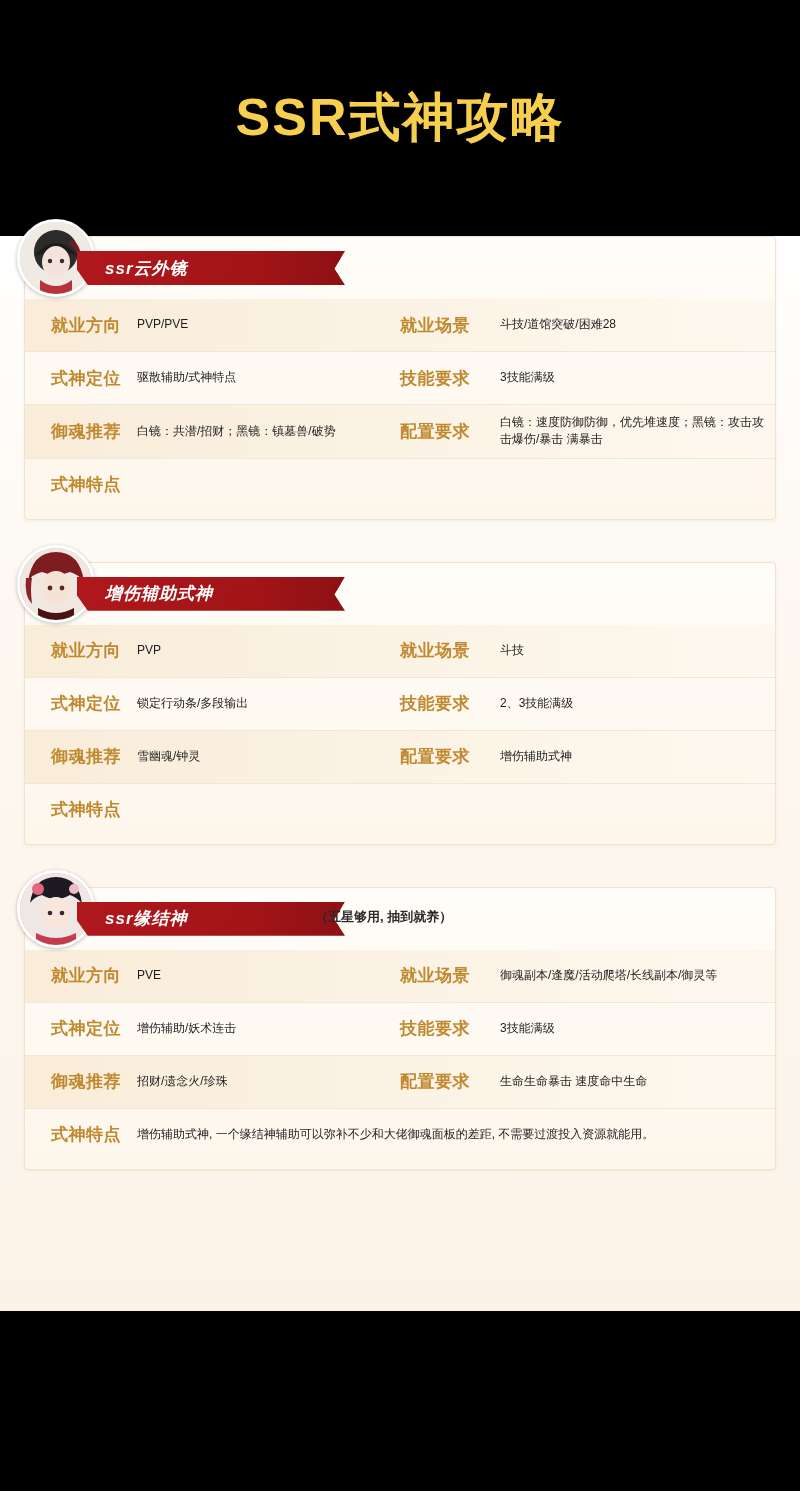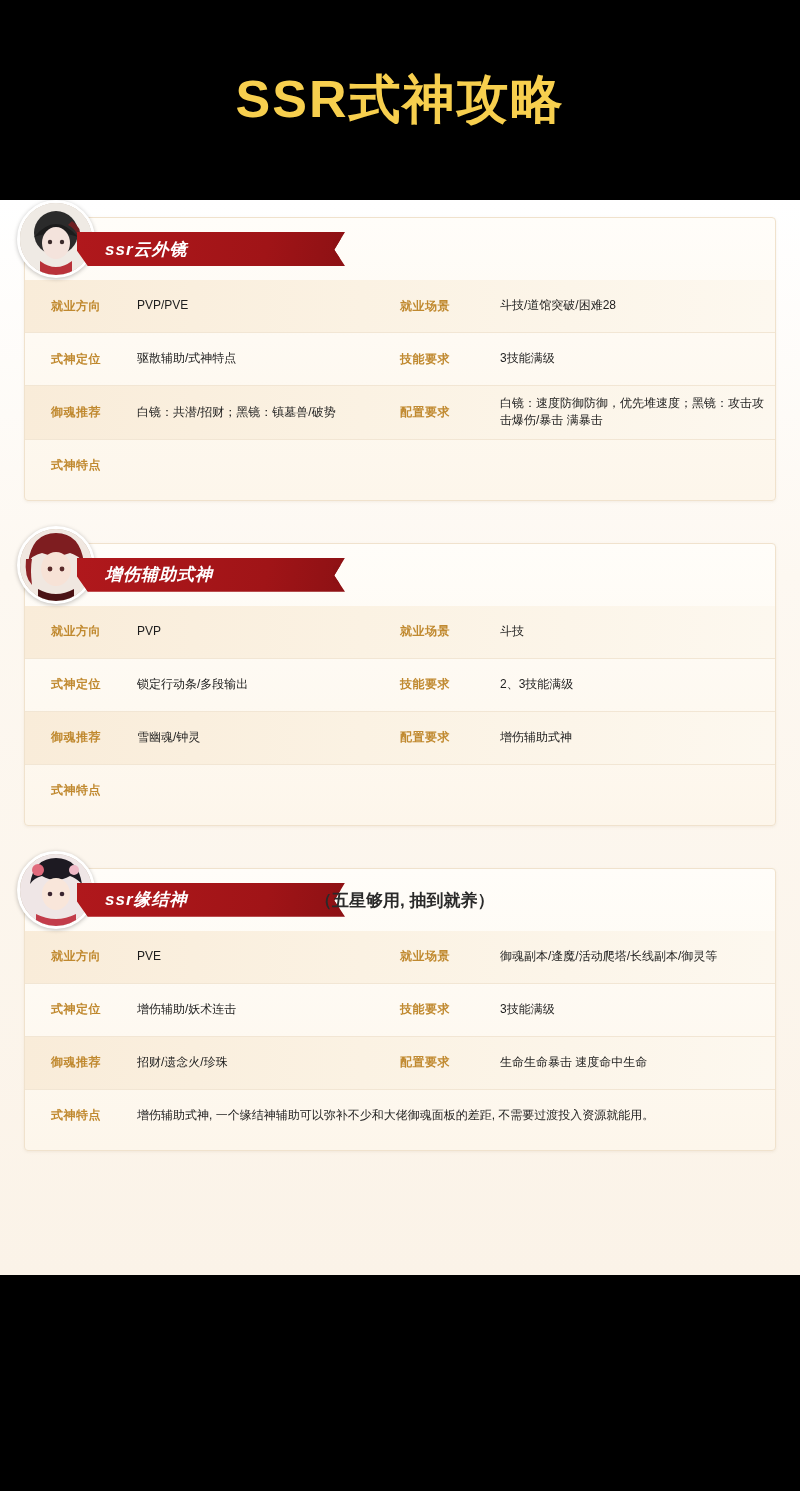--- a/index.html
+++ b/index.html
@@ -13,36 +13,36 @@
     font-family: "Liberation Sans", "DejaVu Sans", sans-serif;
     overflow: hidden;
   }
   .page {
     position: relative;
     width: 800px;
     height: 1491px;
     background: #000000;
   }
   .title-bar {
-    height: 200px;
+    height: 236px;
     display: flex;
     align-items: center;
     justify-content: center;
     background: #000000;
   }
   .title-bar .title {
     color: #f7cf4e;
     font-size: 52px;
     font-weight: bold;
     letter-spacing: 2px;
     text-shadow: 0 0 2px rgba(0,0,0,0.6);
   }
   .body-area {
     background: linear-gradient(180deg, #ffffff 0%, #fdf8f1 35%, #fbf3e8 100%);
-    padding: 17px 0 14px 0;
+    padding: 0 0 14px 0;
     height: 1075px;
     box-sizing: border-box;
     position: relative;
   }
   .bottom-bar {
     height: 216px;
     background: #000000;
   }
 
   
@@ -95,21 +95,21 @@
     top: 6px;
     width: 26px;
     height: 22px;
     background: #8d1114;
     clip-path: polygon(0 10%, 70% 0, 100% 40%, 55% 70%, 85% 100%, 0 85%);
   }
   .head-note {
     position: absolute;
     left: 290px;
     top: 20px;
-    font-size: 17px;
+    font-size: 13px;
     font-weight: bold;
     color: #2a2a2a;
   }
 
   
   .rows { padding: 0 0 8px 0; }
   .row {
     display: flex;
     align-items: stretch;
     min-height: 52px;
@@ -122,21 +122,21 @@
     display: flex;
     align-items: center;
     padding: 9px 0;
   }
   .lbl {
     width: 112px;
     min-width: 112px;
     padding-left: 26px;
     box-sizing: border-box;
     color: #c0892f;
-    font-size: 12px;
+    font-size: 17px;
     font-weight: bold;
     letter-spacing: 0.5px;
   }
   .val {
     flex: 1;
     color: #1d1d1d;
     font-size: 12px;
     line-height: 1.45;
     padding-right: 10px;
   }

